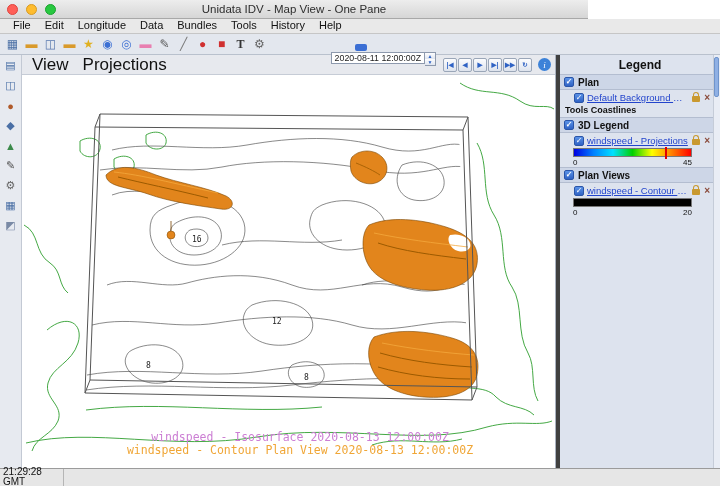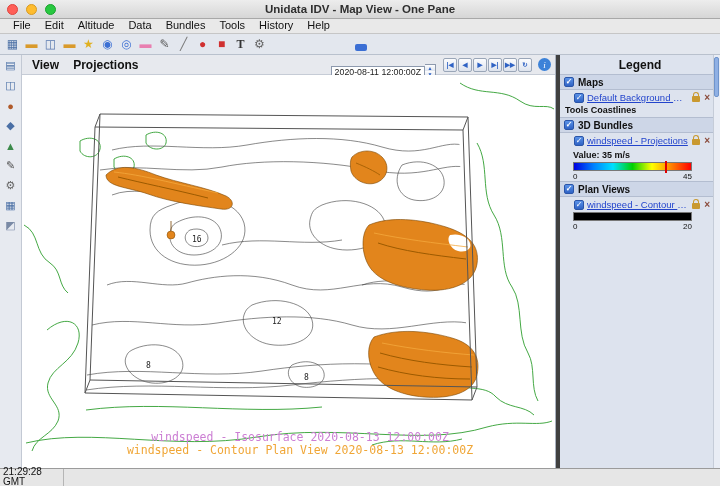--- a/index.html
+++ b/index.html
@@ -2,23 +2,23 @@
 <html><head>
 <meta charset="utf-8">
 <style>
   * { box-sizing: border-box; margin: 0; padding: 0; }
   html, body { background: #fff; }
   body {
     width: 720px; height: 486px; position: relative; overflow: hidden;
     font-family: "Liberation Sans", sans-serif;
   }
   
-  .titlebar { position:absolute; left:0; top:0; width:720px; height:19px;
+  .titlebar { position:absolute; left:0; top:0; width:588px; height:19px;
     background:linear-gradient(#ededed,#d6d6d6); border-bottom:1px solid #a8a8a8;
-    display:flex; align-items:center; justify-content:center;font-weight:bold; }
+    display:flex; align-items:center; justify-content:center; }
   .lights { position:absolute; left:7px; top:4px; display:flex; gap:8px; }
   .light { width:11px; height:11px; border-radius:50%; }
   .light.red { background:#ff5f57; border:1px solid #e0443e; }
   .light.yellow { background:#febc2e; border:1px solid #d89b22; }
   .light.green { background:#28c840; border:1px solid #1aa32e; }
   .title-text { font-size:11.5px; color:#2e2e2e; }
   
   .menubar { position:absolute; left:0; top:19px; width:720px; height:15px;
     background:#e9e9e9; border-bottom:1px solid #c6c6c6; display:flex; align-items:flex-start; padding-left:6px; }
   .menu-item { font-size:11px; color:#111; padding:0 7px; }
@@ -28,23 +28,23 @@
   .tool-icon { width:17px; height:17px; display:flex; align-items:center; justify-content:center; font-size:12px; }
   .progress-chip { position:absolute; left:355px; top:44px; width:12px; height:7px; background:#3b6fd4; border-radius:2px; }
   
   .leftbar { position:absolute; left:0; top:55px; width:22px; height:413px; background:#e7eaf0;
     border-right:1px solid #c3c9d4; display:flex; flex-direction:column; align-items:center; padding-top:3px; gap:5px; }
   .left-icon { width:16px; height:15px; font-size:11px; color:#4a6fa5; display:flex; align-items:center; justify-content:center; }
   
   .main { position:absolute; left:22px; top:55px; width:534px; height:413px; background:#fff; border-right:1px solid #aab2c0; }
   .main-header { position:absolute; left:0; top:0; width:100%; height:20px; background:#e7e9ee;
     border-bottom:1px solid #c6ccd6; display:flex; align-items:center; padding:0 4px; gap:2px; }
-  .vmenu { font-size:12px; color:#111; padding:0 6px;font-weight:bold; }
+  .vmenu { font-size:17px; color:#111; padding:0 6px; }
   .spacer { flex:1; }
-  .time-combo { display:flex; align-items:flex-end; height:26px; margin-right:5px; }
+  .time-combo { display:flex; align-items:flex-start; height:26px; margin-right:5px; }
   .time-value { background:#fff; border:1px solid #8d99ad; font-size:8.8px; display:flex; align-items:center; padding:0 3px; color:#222; white-space:nowrap; }
   .spinner { width:11px; display:flex; flex-direction:column; border:1px solid #8d99ad; border-left:none; }
   .spin-btn { flex:1; font-size:5px; color:#2f62c4; display:flex; align-items:center; justify-content:center; background:linear-gradient(#fdfdfe,#dfe5ef); }
   .vcr { display:flex; gap:1px; margin-right:4px; }
   .vcr-btn { min-width:14px; height:14px; border:1px solid #9aa6b8; border-radius:2px;
     background:linear-gradient(#fbfcfe,#dde3ed); color:#2f62c4; font-size:6.5px; font-weight:bold;
     display:flex; align-items:center; justify-content:center; padding:0 1px; }
   .info-btn { width:13px; height:13px; border-radius:50%; background:#3c82d8; color:#fff; font-size:9px;
     font-style:italic; font-family:"Liberation Serif", serif; display:flex; align-items:center; justify-content:center; }
   .map-canvas { position:absolute; left:0; top:20px; width:533px; height:393px; background:#fff; }
@@ -92,21 +92,21 @@
     <span class="light red"></span>
     <span class="light yellow"></span>
     <span class="light green"></span>
   </div>
   <span class="title-text">Unidata IDV - Map View - One Pane</span>
 </div>
 
 <div class="menubar">
   <span class="menu-item">File</span>
   <span class="menu-item">Edit</span>
-  <span class="menu-item">Altitude</span>
+  <span class="menu-item">Longitude</span>
   <span class="menu-item">Data</span>
   <span class="menu-item">Bundles</span>
   <span class="menu-item">Tools</span>
   <span class="menu-item">History</span>
   <span class="menu-item">Help</span>
 </div>
 
 <div class="toolbar">
   <span class="tool-icon" style="color:#4a6fa5">▦</span>
   <span class="tool-icon" style="color:#d99a2b">▬</span>
@@ -240,45 +240,44 @@
       <text class="maplabel" x="278" y="379" text-anchor="middle" font-size="11.5" fill="#f0a636">windspeed - Contour Plan View 2020-08-13 12:00:00Z</text>
     </svg>
   </div>
 </div>
 
 <div class="legend">
   <div class="legend-title">Legend</div>
 
   <div class="section-header">
     <span class="checkbox">✓</span>
-    <span>Maps</span>
+    <span>Plan</span>
   </div>
   <div class="item-row">
     <span class="checkbox">✓</span>
     <a class="legend-link">Default Background Maps</a>
     <span class="row-icons">
       <span class="lock"></span>
       <span class="close-x">×</span>
     </span>
   </div>
   <div class="sub-label">Tools Coastlines</div>
 
   <div class="section-header">
     <span class="checkbox">✓</span>
-    <span>3D Bundles</span>
+    <span>3D Legend</span>
   </div>
   <div class="item-row">
     <span class="checkbox">✓</span>
     <a class="legend-link">windspeed - Projections</a>
     <span class="row-icons">
       <span class="lock"></span>
       <span class="close-x">×</span>
     </span>
   </div>
-  <div class="prop-label">Value: 35 m/s</div>
   <div class="bar-wrap">
     <div class="colorbar">
       <span class="bar-marker"></span>
     </div>
     <div class="bar-labels">
       <span>0</span>
       <span>45</span>
     </div>
   </div>
 

